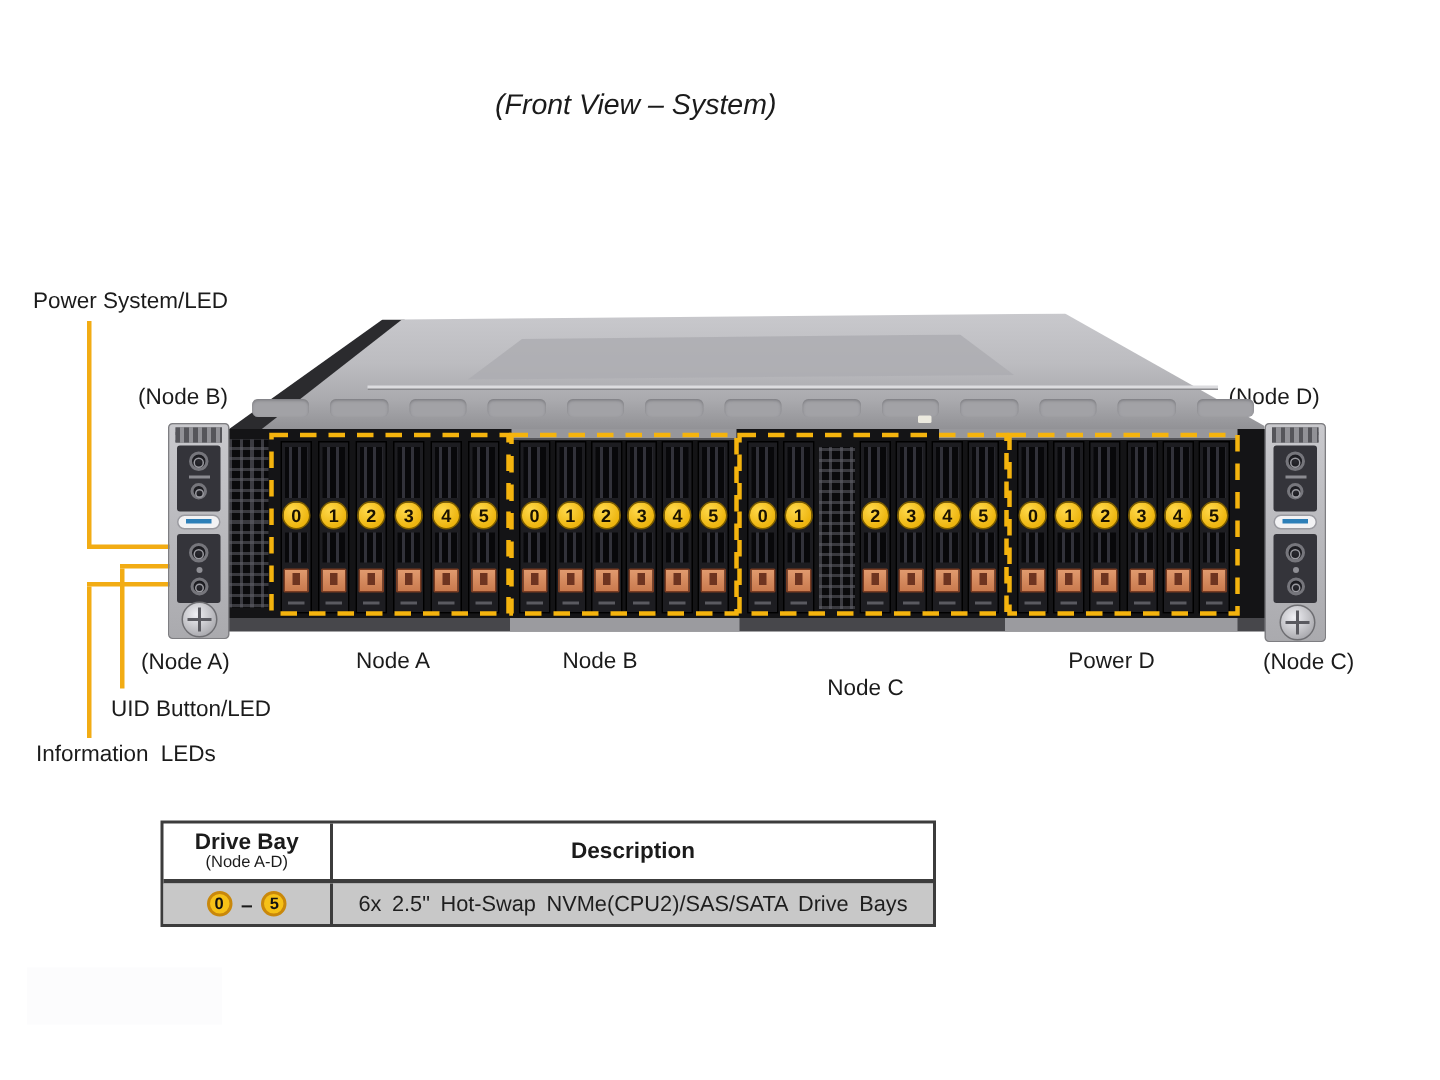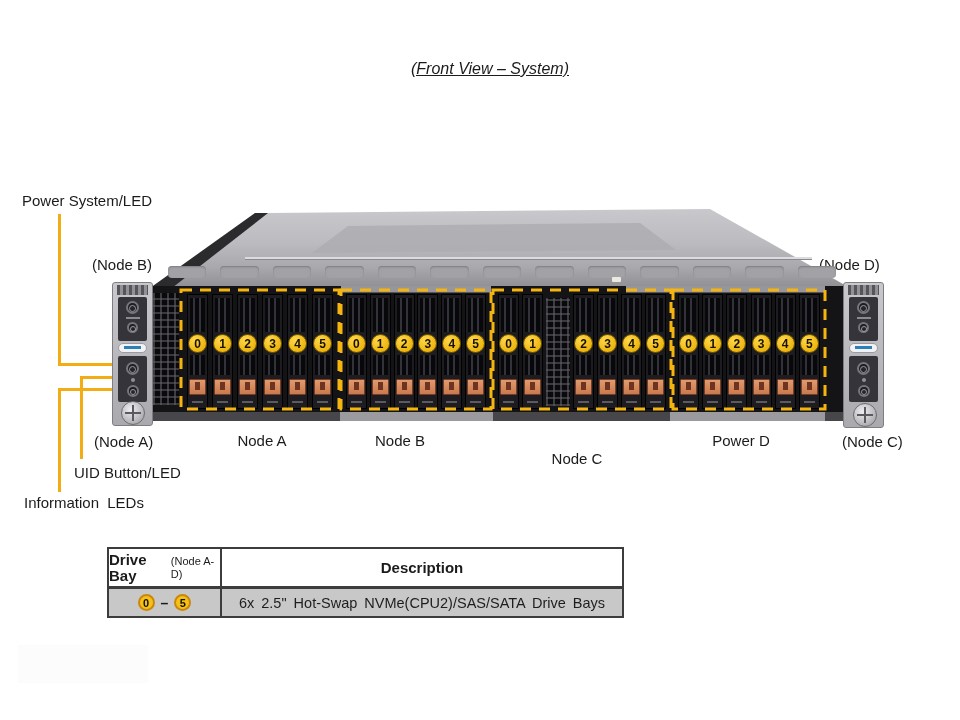--- a/index.html
+++ b/index.html
@@ -1,20 +1,20 @@
 <!DOCTYPE html>
 <html style="--line: #f2ac14;"><head>
 <meta charset="utf-8">
 <style>
   html,body{margin:0;padding:0;}
   body{width:960px;height:720px;position:relative;background:#ffffff;
        font-family:"Liberation Sans", sans-serif;color:#1b1b1b;overflow:hidden;}
   .abs{position:absolute;}
   .label{font-size:15px;white-space:nowrap;}
-  .title{font-size:16px;font-style:italic;text-align:center;text-decoration:underline;}
+  .title{font-size:19px;font-style:italic;text-align:left;}
   .leader{background:var(--line,#f2ac14);}
   
   .lid{left:150px;top:205px;width:695px;height:83px;
        clip-path:polygon(22px 83px,118px 8px,560px 4px,693px 79px,693px 83px);
        background:linear-gradient(180deg,#cacace 0%,#bcbcc0 45%,#a9a9ad 75%,#8f8f93 100%);}
   .lid-side{left:150px;top:205px;width:695px;height:83px;
        clip-path:polygon(0px 83px,105px 8px,120px 8px,24px 83px);
        background:#2b2b2e;}
   .lid-panel{left:150px;top:205px;width:695px;height:83px;
        clip-path:polygon(198px 21px,490px 18px,526px 45px,162px 48px);
@@ -65,21 +65,21 @@
   .ear .oval i{display:block;width:17px;height:3px;margin:2px auto;background:#2d7fb8;}
   .ear .screw{position:absolute;width:24px;height:24px;border-radius:50%;
        background:radial-gradient(circle at 40% 35%,#f0f0f4,#95959a);border:1px solid #6e6e72;box-sizing:border-box;}
   .ear .screw:before{content:"";position:absolute;left:3px;right:3px;top:10px;height:2px;background:#5a5a60;}
   .ear .screw:after{content:"";position:absolute;top:3px;bottom:3px;left:10px;width:2px;background:#5a5a60;}
   
   .dtable{left:107px;top:547px;width:513px;border:2px solid #3c3c3c;background:#fff;}
   .trow{display:flex;}
   .thead{height:37px;border-bottom:3px solid #3c3c3c;}
   .tbody{height:27px;background:#c8c8c8;}
-  .c1{width:113px;border-right:2px solid #3c3c3c;display:flex;flex-direction:row;
+  .c1{width:113px;border-right:2px solid #3c3c3c;display:flex;flex-direction:column;
       align-items:center;justify-content:center;box-sizing:border-box;}
   .c2{flex:1;display:flex;align-items:center;justify-content:center;}
   .h1{font-size:15px;font-weight:bold;line-height:1.05;}
   .h2{font-size:11px;line-height:1.1;}
   .desc{font-size:14.5px;word-spacing:3px;color:#1e1e1e;}
   .mini-badge{width:17px;height:17px;border-radius:50%;background:#f6c117;border:2px solid #c9880b;
       box-sizing:border-box;font-size:11px;font-weight:bold;color:#111;
       display:inline-flex;align-items:center;justify-content:center;}
   .range-dash{font-weight:bold;margin:0 6px;font-size:14px;}
   .range-cell{display:flex;align-items:center;}

